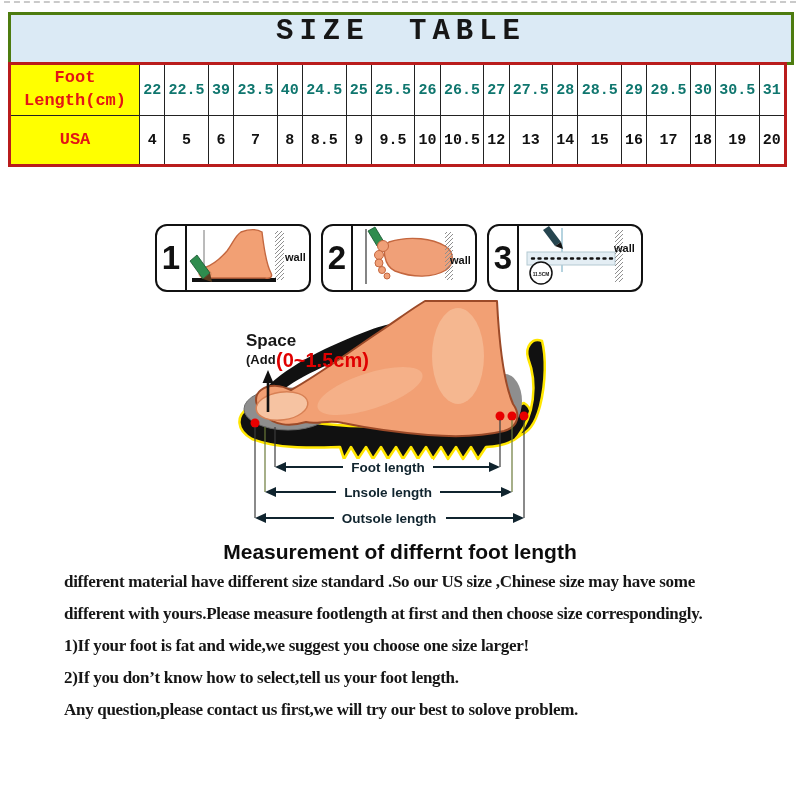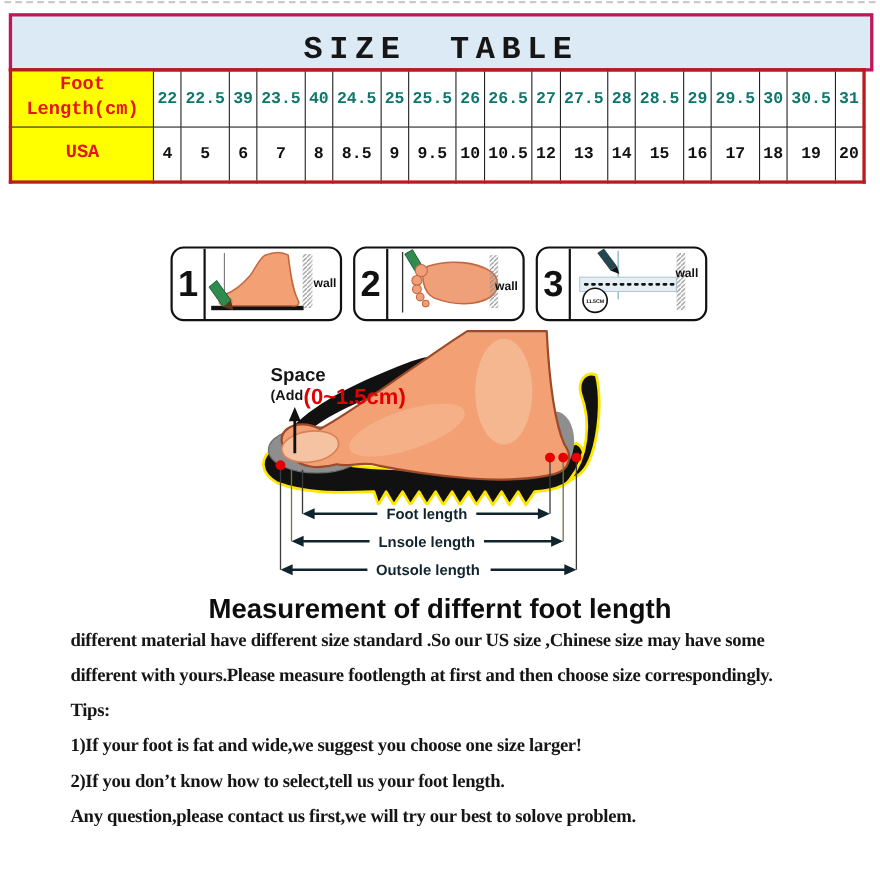--- a/index.html
+++ b/index.html
@@ -3,22 +3,22 @@
 <meta charset="utf-8">
 <style>
   html,body{margin:0;padding:0;background:#fff;}
   #page{position:relative;width:800px;height:800px;background:#fff;overflow:hidden;
         font-family:"Liberation Sans",sans-serif;}
   
   #top-dash{position:absolute;left:4px;top:1px;width:792px;height:0;
             border-top:2px dashed #bdbdbd;opacity:.8;}
   
   #title-block{position:absolute;left:8px;top:12px;width:780px;height:47px;
-               background:#dbeaf5;border:3px solid #be185d;
-               display:flex;align-items:flex-end;justify-content:center;}
+               background:#dbeaf5;border:3px solid #4d7c0f;
+               display:flex;align-items:flex-start;justify-content:center;}
   #title-block span{font-family:"Liberation Mono",monospace;font-weight:700;
                     font-size:29px;letter-spacing:6px;word-spacing:16px;color:#161616;}
   
   #size-table{position:absolute;left:8px;top:62px;border-collapse:collapse;
               width:779px;table-layout:auto;}
   #size-table td{border:1.6px solid #222;text-align:center;vertical-align:middle;
                  font-family:"Liberation Mono",monospace;font-weight:700;
                  white-space:nowrap;padding:0 3px;}
   #size-table{border:3px solid #b91c1c;}
   #size-table td.rowlabel{background:#ffff00;color:#e31515;font-size:17px;
@@ -34,21 +34,21 @@
             background:#fff;display:flex;overflow:hidden;}
   .step-num{width:28px;border-right:2px solid #111;display:flex;align-items:center;
             justify-content:center;font-weight:900;font-size:33px;color:#111;
             font-family:"Liberation Sans",sans-serif;}
   .step-art{flex:1;}
   .step-art svg{display:block;}
   
   #foot-diagram{position:absolute;left:190px;top:296px;}
   
   #measure-heading{position:absolute;left:0;top:540px;width:800px;text-align:center;
-                   font-weight:700;font-size:25px;color:#0d0d0d;
+                   font-weight:700;font-size:21px;color:#0d0d0d;
                    font-family:"Liberation Sans",sans-serif;}
   #notes{position:absolute;left:64px;top:566px;width:720px;
          font-family:"Liberation Serif",serif;font-weight:700;font-size:17px;
          letter-spacing:-0.3px;color:#161616;}
   #notes .note-line{height:32px;line-height:32px;white-space:nowrap;}
 </style>
 </head>
 <body>
 
 <div id="page">
@@ -242,18 +242,17 @@
         <line x1="78" y1="116" x2="78" y2="84" stroke="#111" stroke-width="2.6"></line>
         <polygon points="78,74 72.5,87 83.5,87" fill="#111"></polygon>
       </g>
     </svg>
   </div>
 
   <div id="measure-heading">Measurement of differnt foot length</div>
   <div id="notes">
     <div class="note-line">different material have different size standard .So our US size ,Chinese size may have some</div>
     <div class="note-line">different with yours.Please measure footlength at first and then choose size correspondingly.</div>
-    <div class="note-line">Tips:</div>
     <div class="note-line">1)If your foot is fat and wide,we suggest you choose one size larger!</div>
     <div class="note-line">2)If you don’t know how to select,tell us your foot length.</div>
     <div class="note-line">Any question,please contact us first,we will try our best to solove problem.</div>
   </div>
 </div>
 
 </body></html>

